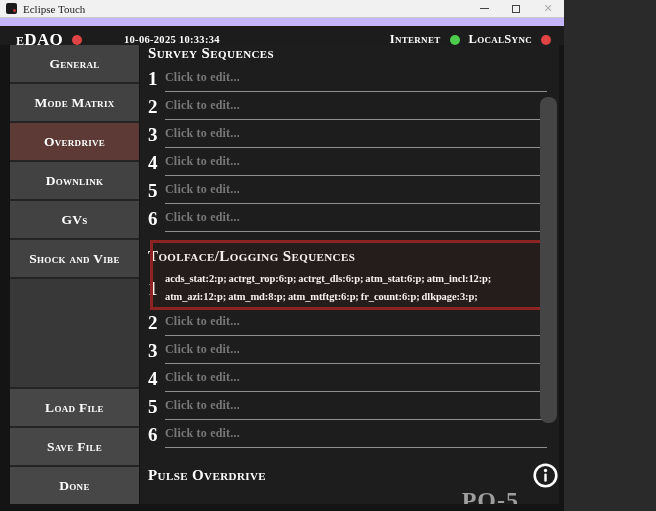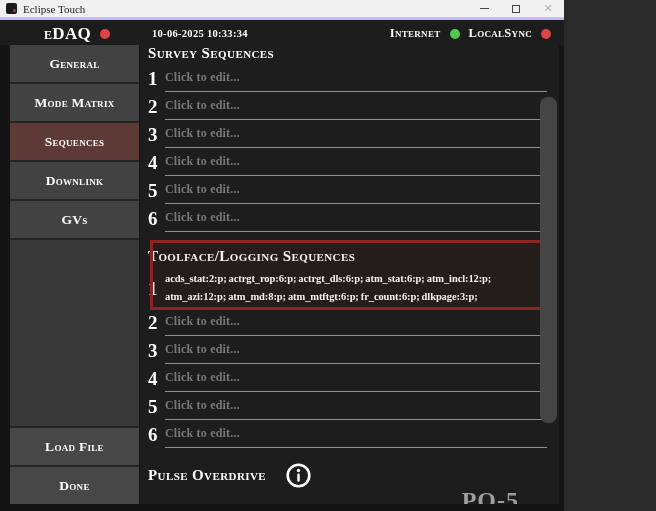--- a/index.html
+++ b/index.html
@@ -27,22 +27,22 @@
   }
   .titlebar-title { font-size:11px; color:#1a1a1a; }
   .win-controls { margin-left:auto; display:flex; height:100%; }
   .win-btn { width:32px; height:100%; display:flex; align-items:center; justify-content:center; }
   .glyph-min { width:9px; height:1px; background:#444; display:block; }
   .glyph-max { width:8px; height:8px; border:1px solid #444; display:block; }
   .glyph-close { font-size:11px; color:#aeaeae; line-height:1; }
 
   
   .appheader {
-    position:absolute; top:20px; left:0; right:0; height:27px;
-    background:#1c1c1c; display:flex; align-items:center; color:#fff;padding-left:28px;
+    position:absolute; top:26px; left:0; right:0; height:27px;
+    background:#1c1c1c; display:flex; align-items:center; color:#fff;
   }
   .brand { display:flex; align-items:center; padding-left:16px; width:120px; flex:none; }
   .brand-name { font-size:17px; font-weight:bold; letter-spacing:.3px; }
   .dot { width:10px; height:10px; border-radius:50%; display:inline-block; flex:none; }
   .dot.red { background:#e04343; }
   .dot.green { background:#4ccb4c; }
   .brand .dot { margin-left:9px; }
   .timestamp { font-size:10.5px; font-weight:bold; letter-spacing:.3px; margin-left:4px; }
   .statuses { margin-left:auto; display:flex; align-items:center; gap:9px; padding-right:13px; }
   .status-label { font-size:12.5px; font-weight:bold; letter-spacing:.3px; }
@@ -103,21 +103,21 @@
   .toolface-title { padding-top:3px; line-height:23px; }
   .seq-row.filled { height:40px; align-items:center; }
   .seq-value {
     width:378px; flex:none; margin-left:2px;
     font-size:10.5px; font-weight:bold; line-height:18px; letter-spacing:-.1px;
     word-spacing:-.5px; color:#fff;
   }
   .seq-row.filled .icon-btn:first-of-type { margin-left:14px; }
 
   
-  .pulse-section { margin-top:13px; display:flex; align-items:center; }
+  .pulse-section { margin-top:13px; display:flex; align-items:center;justify-content:space-between; }
   .pulse-title { line-height:26px; }
   .info-btn {
     margin-left:18px; background:transparent; border:none; padding:0;
     width:28px; height:28px; display:flex; align-items:center; justify-content:center;
     cursor:pointer;
   }
 
   .po5 {
     position:absolute; right:40px; bottom:-10px;
     font-size:24px; font-weight:bold; color:#9e9e9e; letter-spacing:1px;
@@ -161,25 +161,27 @@
       <span class="status-label sc">LocalSync</span>
       <span class="dot red"></span>
     </div>
   </div>
 
   <div class="body">
 
     <nav class="sidebar">
       <div class="nav-item sc">General</div>
       <div class="nav-item sc">Mode Matrix</div>
-      <div class="nav-item sc active">Sequences</div>
+      <div class="nav-item sc active">Overdrive</div>
       <div class="nav-item sc">Downlink</div>
       <div class="nav-item sc">GVs</div>
+      <div class="nav-item sc">Shock and Vibe</div>
       <div class="sidebar-spacer"></div>
       <div class="action-item sc">Load File</div>
+      <div class="action-item sc">Save File</div>
       <div class="action-item sc">Done</div>
     </nav>
 
     <main class="content">
 
       <h2 class="section-title sc survey-title">Survey Sequences</h2>
 
       <div>
         <div class="seq-row">
           <span class="seq-num">1</span>

